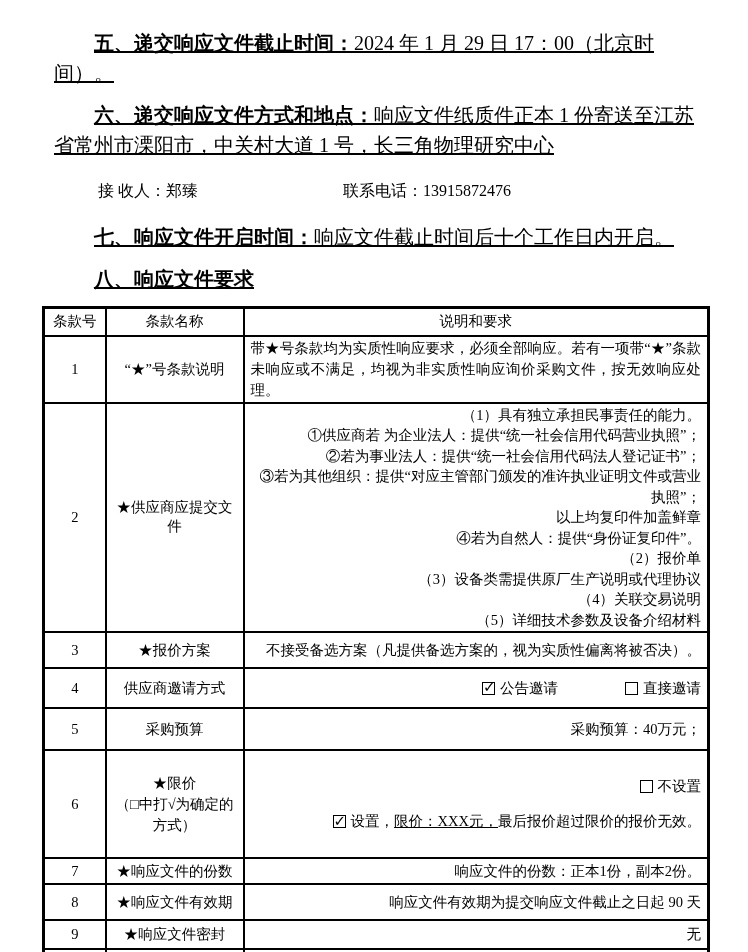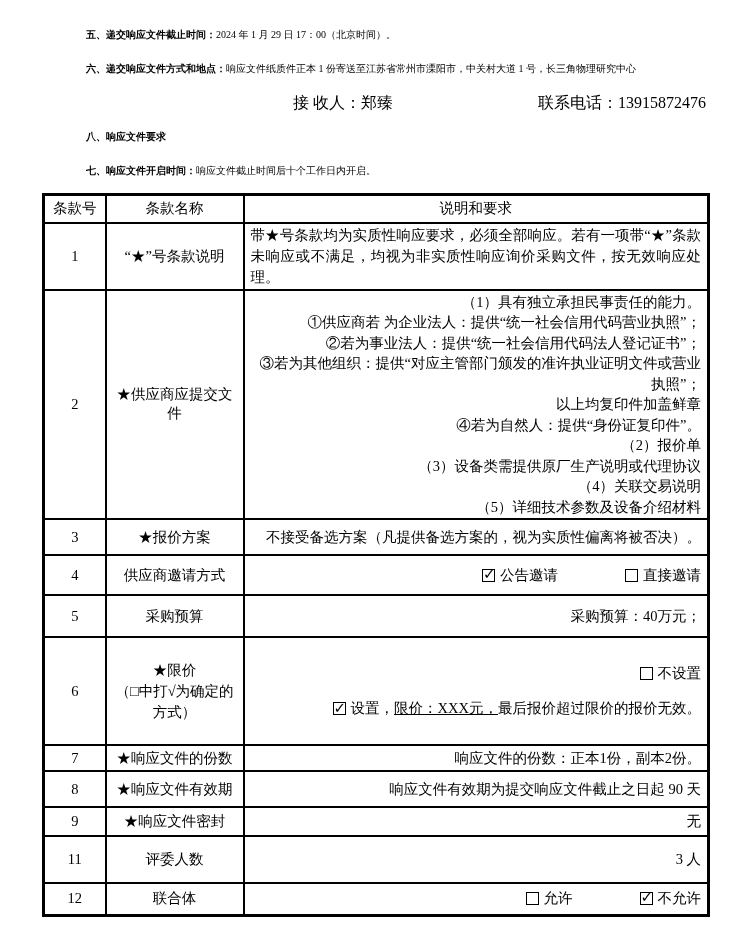--- a/index.html
+++ b/index.html
@@ -4,23 +4,23 @@
 <style>
   html,body{margin:0;padding:0;background:#ffffff;}
   body{
     width:748px;height:952px;overflow:hidden;color:#000;
     font-family:"Liberation Serif","DejaVu Serif",serif;
     -webkit-font-smoothing:antialiased;
   }
   .page{padding:16px 38px 0 42px;box-sizing:border-box;width:748px;}
 
   
-  p.sec{margin:4px;font-size:10px;line-height:30px;text-indent:40px;}
+  p.sec{margin:12px;font-size:20px;line-height:30px;text-indent:40px;text-decoration:underline;}
   .h-label{font-weight:700;font-family:"Liberation Sans","DejaVu Sans",sans-serif;}
-  p.contact{margin:4px;font-size:16px;line-height:30px;padding-left:40px;text-align:right;}
+  p.contact{margin:16px;font-size:16px;line-height:30px;padding-left:40px;}
   .phone-part{margin-left:145px;}
 
   
   table.req{
     border-collapse:collapse;table-layout:fixed;
     width:668px;margin-top:7px;
     font-size:14.5px;
     border:3px solid #000;
   }
   table.req th,table.req td{
@@ -62,23 +62,23 @@
 <body>
 
 <div class="page">
 
   <p class="sec"><span class="h-label">五、递交响应文件截止时间：</span><span>2024 年 1 月 29 日 17：00（北京时间）。</span></p>
 
   <p class="sec"><span class="h-label">六、递交响应文件方式和地点：</span><span>响应文件纸质件正本 1 份寄送至江苏省常州市溧阳市，中关村大道 1 号，长三角物理研究中心</span></p>
 
   <p class="contact"><span>接 收人：</span><span>郑臻</span><span class="phone-part">联系电话：</span><span>13915872476</span></p>
 
+  <p class="sec"><span class="h-label">七、响应文件开启时间：</span><span>响应文件截止时间后十个工作日内开启。</span></p>
+
   <p class="sec"><span class="h-label">八、响应文件要求</span></p>
-
-  <p class="sec"><span class="h-label">七、响应文件开启时间：</span><span>响应文件截止时间后十个工作日内开启。</span></p>
 
   <table class="req">
     <colgroup>
         <col style="width:62px">
         <col style="width:138px">
         <col>
       </colgroup>
     <thead>
       <tr style="height:28px">
         <th>条款号</th>

